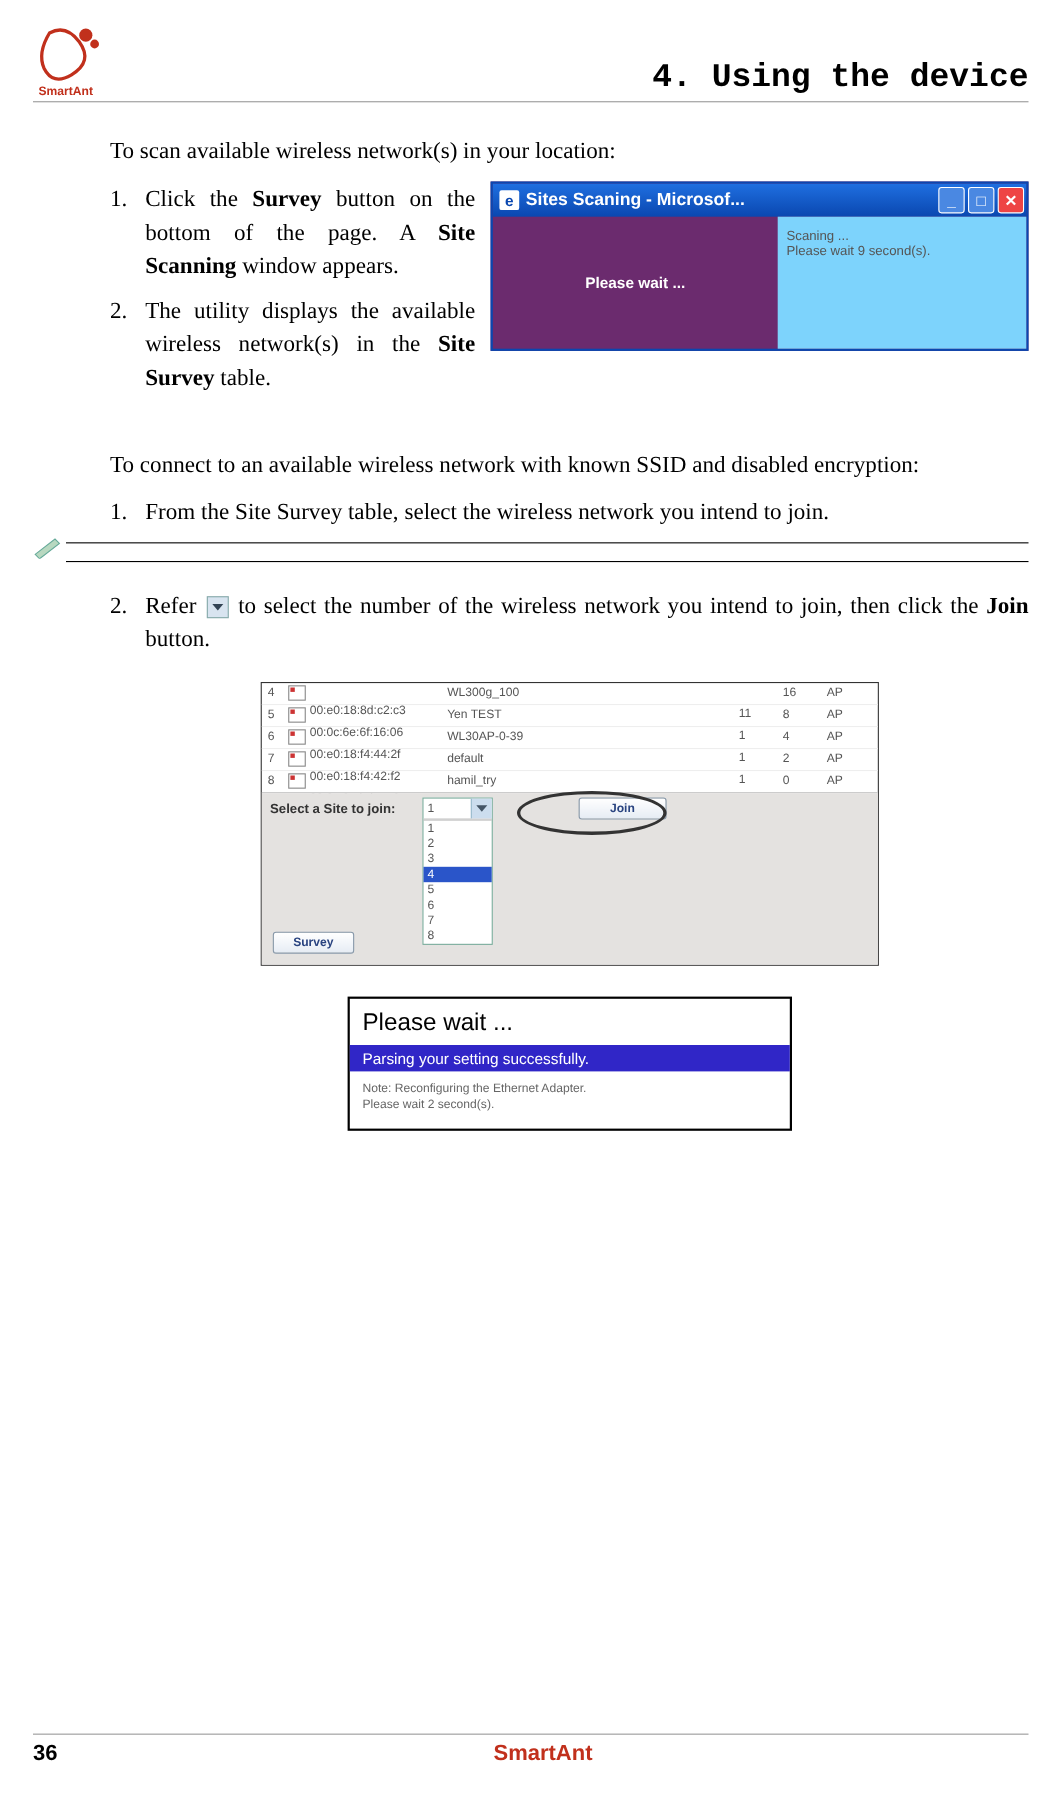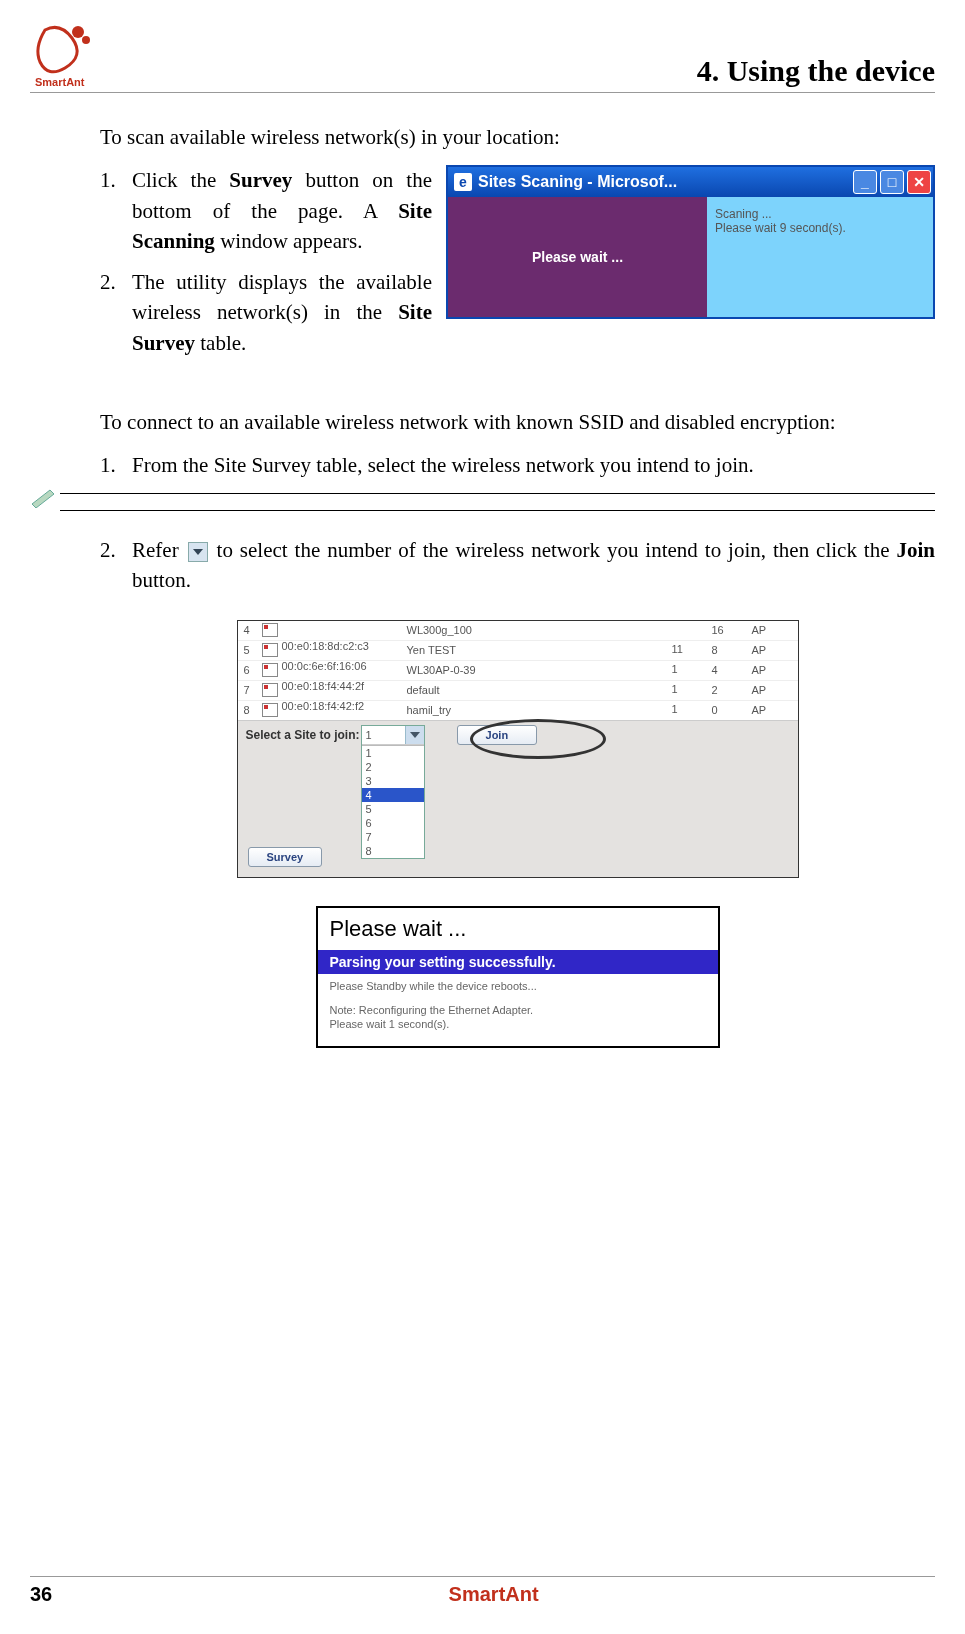--- a/index.html
+++ b/index.html
@@ -23,21 +23,21 @@
     padding-bottom: 2px;
   }
   .logo {
     width: 75px;
     height: 70px;
     position: relative;
     margin-right: 10px;
   }
   .logo svg { width: 100%; height: 100%; }
   .chapter-title {
-    font-family: Liberation Serif, serif;
+    font-family: Liberation Mono, monospace;
     font-weight: bold;
     font-size: 30px;
     margin-left: auto;
     padding-bottom: 2px;
   }
   .content {
     padding: 30px 0 0 70px;
   }
   .para {
     margin: 0 0 14px 0;
@@ -201,21 +201,21 @@
   .st-row .c-ssid { flex: 1; }
   .st-row .c-a { width: 40px; margin-top: 38px; }
   .st-row .c-b { width: 40px; }
   .st-row .c-type { width: 40px; }
   .st-controls {
     background: #e4e2e0;
     padding: 4px 8px 18px 8px;
     position: relative;
     display: flex;
     align-items: flex-start;
-    gap: 1px;
+    gap: 24px;
   }
   .st-controls .lbl {
     font-weight: bold;
     color: #333;
     font-size: 12px;
     white-space: nowrap;
     padding-top: 3px;
   }
   .site-select {
     width: 62px;
@@ -289,21 +289,21 @@
     padding-bottom: 14px;
   }
   .parse-window .pw-title {
     color: #000;
     font-size: 22px;
     padding: 8px 12px;
   }
   .parse-window .pw-bar {
     background: #3026c7;
     color: #fff;
-    font-weight: bold;
+    font-weight: normal;
     padding: 4px 12px;
     font-size: 14px;
   }
   .parse-window .pw-line {
     padding: 6px 12px 2px 12px;
     color: #666;
     font-size: 11px;
   }
   .footer {
     position: absolute;
@@ -481,23 +481,22 @@
         <div class="survey-btn-wrap">
           <span class="btn" style="padding:3px 18px;">Survey</span>
         </div>
       </div>
     </div>
 
 
     <div class="parse-window">
       <div class="pw-title">Please wait ...</div>
       <div class="pw-bar">Parsing your setting successfully.</div>
-      <div class="pw-line">Please Standby while the device reboots...</div>
       <div class="pw-line" style="padding-top:10px;">Note: Reconfiguring the Ethernet Adapter.</div>
-      <div class="pw-line" style="padding-top:0;">Please wait 1 second(s).</div>
+      <div class="pw-line" style="padding-top:0;">Please wait 2 second(s).</div>
     </div>
 
   </div>
 
   <div class="footer">
     <span class="pagenum">36</span>
     <span class="brand">SmartAnt</span>
   </div>
 
 </div>

